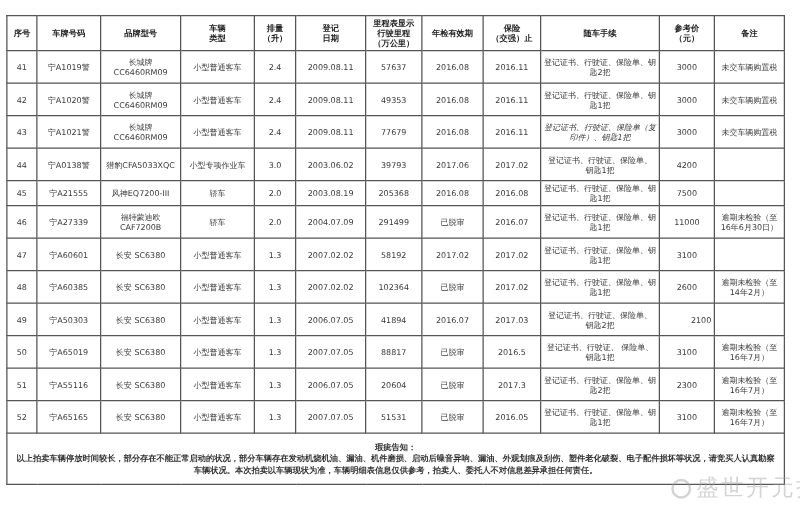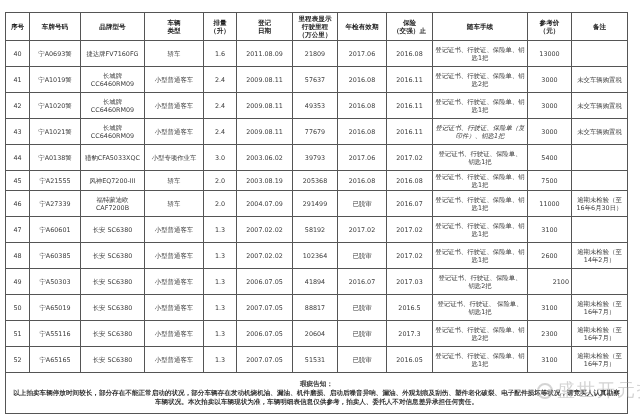--- a/index.html
+++ b/index.html
@@ -59,34 +59,20 @@
           <th style="white-space: pre-line;">保险
 （交强）止</th>
           <th style="white-space: pre-line;">随车手续</th>
           <th style="white-space: pre-line;">参考价
 （元）</th>
           <th style="white-space: pre-line;">备注</th>
         </tr>
     </thead>
     <tbody id="tbody">
         <tr class="r">
-          <td style="white-space: pre-line;">40</td>
-          <td style="white-space: pre-line;">宁A0693警</td>
-          <td style="white-space: pre-line;">捷达牌FV7160FG</td>
-          <td style="white-space: pre-line;">轿车</td>
-          <td style="white-space: pre-line;">1.6</td>
-          <td style="white-space: pre-line;">2011.08.09</td>
-          <td style="white-space: pre-line;">21809</td>
-          <td style="white-space: pre-line;">2017.06</td>
-          <td style="white-space: pre-line;">2016.08</td>
-          <td style="white-space: pre-line;">登记证书、行驶证、保险单、钥匙1把</td>
-          <td style="white-space: pre-line;">13000</td>
-          <td style="white-space: pre-line;"></td>
-        </tr>
-        <tr class="r">
           <td style="white-space: pre-line;">41</td>
           <td style="white-space: pre-line;">宁A1019警</td>
           <td style="white-space: pre-line;">长城牌
 CC6460RM09</td>
           <td style="white-space: pre-line;">小型普通客车</td>
           <td style="white-space: pre-line;">2.4</td>
           <td style="white-space: pre-line;">2009.08.11</td>
           <td style="white-space: pre-line;">57637</td>
           <td style="white-space: pre-line;">2016.08</td>
           <td style="white-space: pre-line;">2016.11</td>
@@ -128,21 +114,21 @@
           <td style="white-space: pre-line;">44</td>
           <td style="white-space: pre-line;">宁A0138警</td>
           <td style="white-space: pre-line;">猎豹CFA5033XQC</td>
           <td style="white-space: pre-line;">小型专项作业车</td>
           <td style="white-space: pre-line;">3.0</td>
           <td style="white-space: pre-line;">2003.06.02</td>
           <td style="white-space: pre-line;">39793</td>
           <td style="white-space: pre-line;">2017.06</td>
           <td style="white-space: pre-line;">2017.02</td>
           <td style="white-space: pre-line;">登记证书、行驶证、保险单、 钥匙1把</td>
-          <td style="white-space: pre-line;">5400</td>
+          <td style="white-space: pre-line;">4200</td>
           <td style="white-space: pre-line;"></td>
         </tr>
         <tr class="r short">
           <td style="white-space: pre-line;">45</td>
           <td style="white-space: pre-line;">宁A21555</td>
           <td style="white-space: pre-line;">风神EQ7200-III</td>
           <td style="white-space: pre-line;">轿车</td>
           <td style="white-space: pre-line;">2.0</td>
           <td style="white-space: pre-line;">2003.08.19</td>
           <td style="white-space: pre-line;">205368</td>

